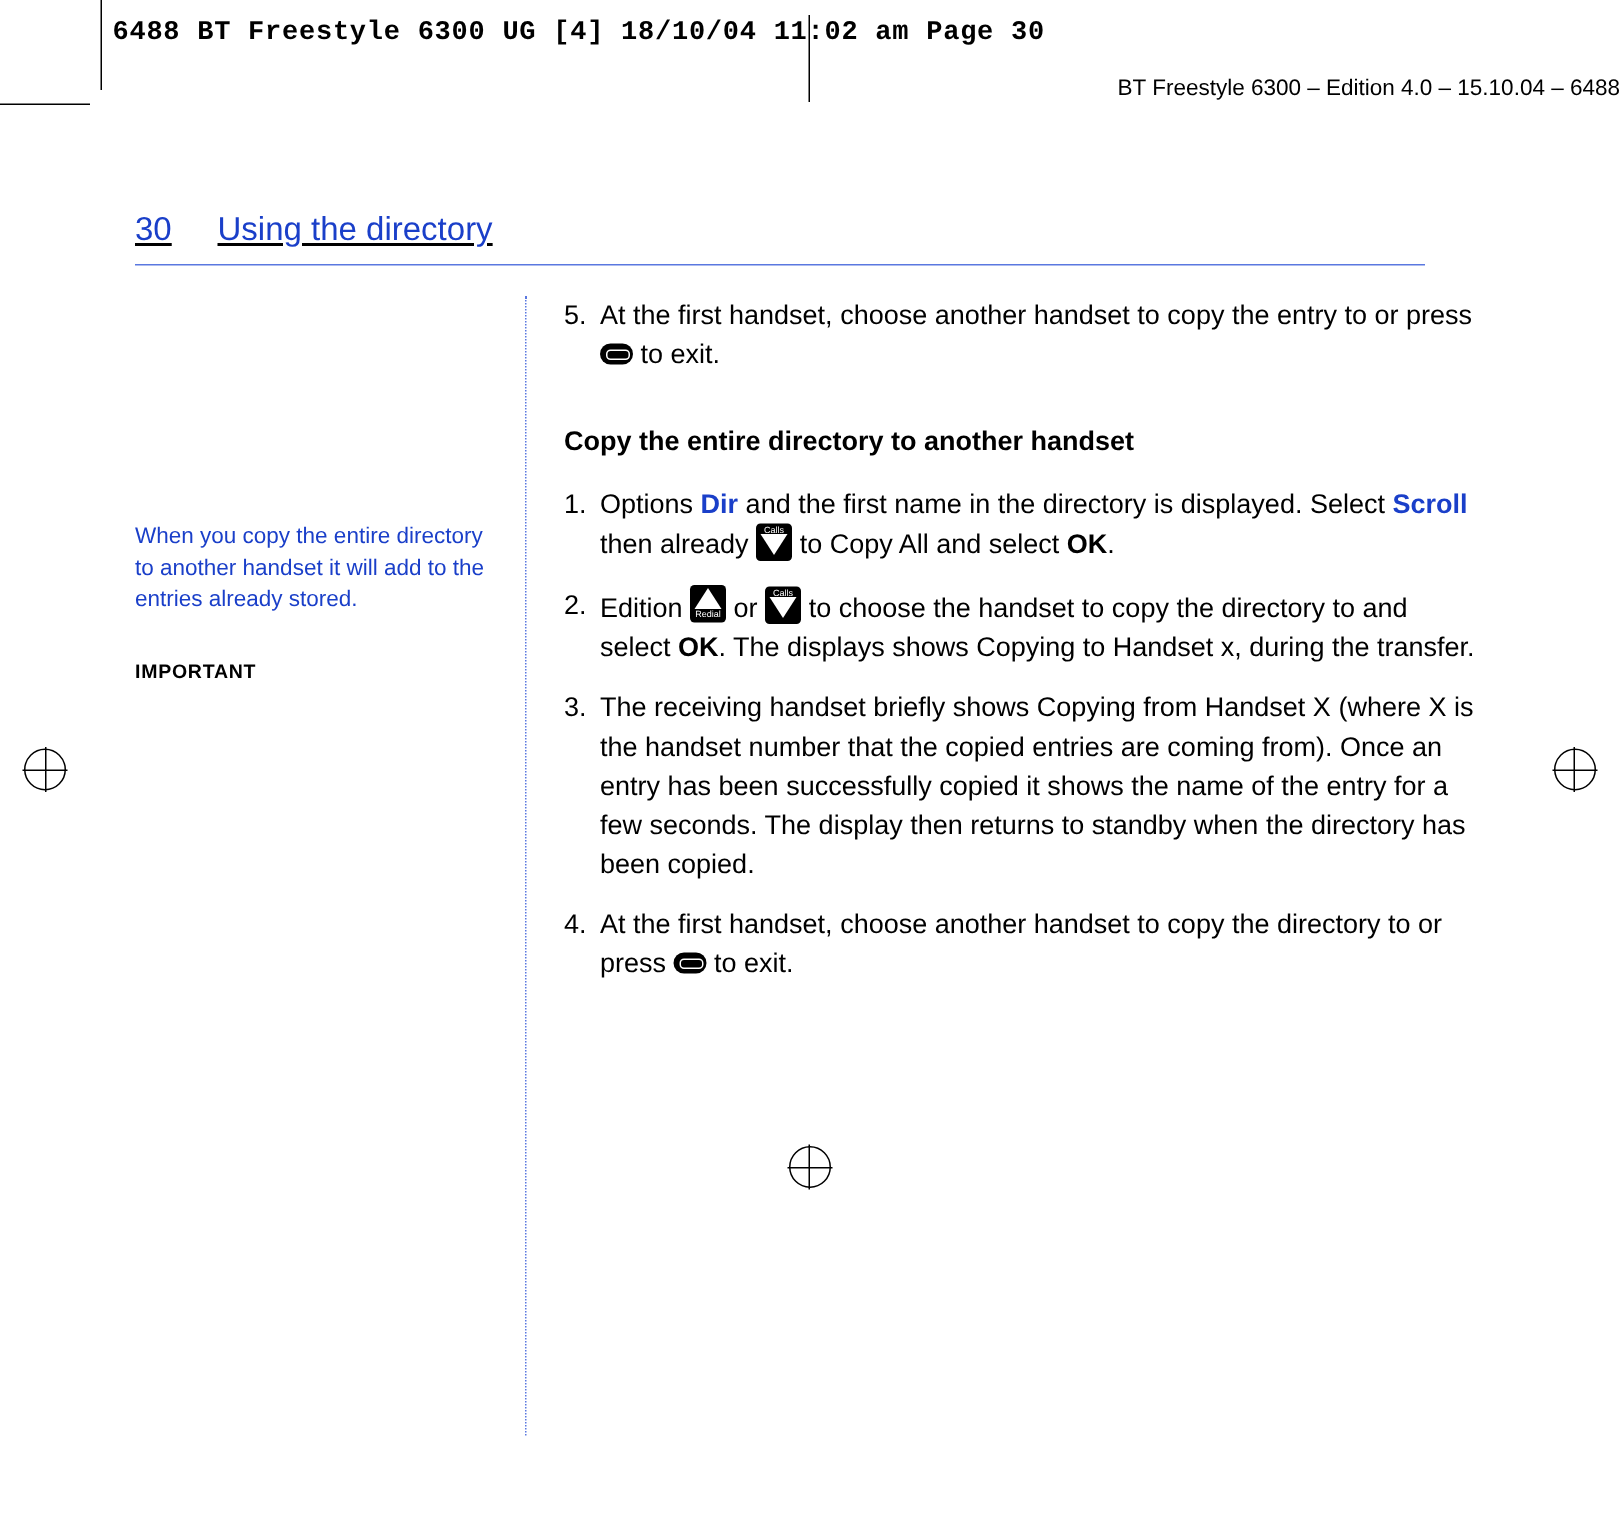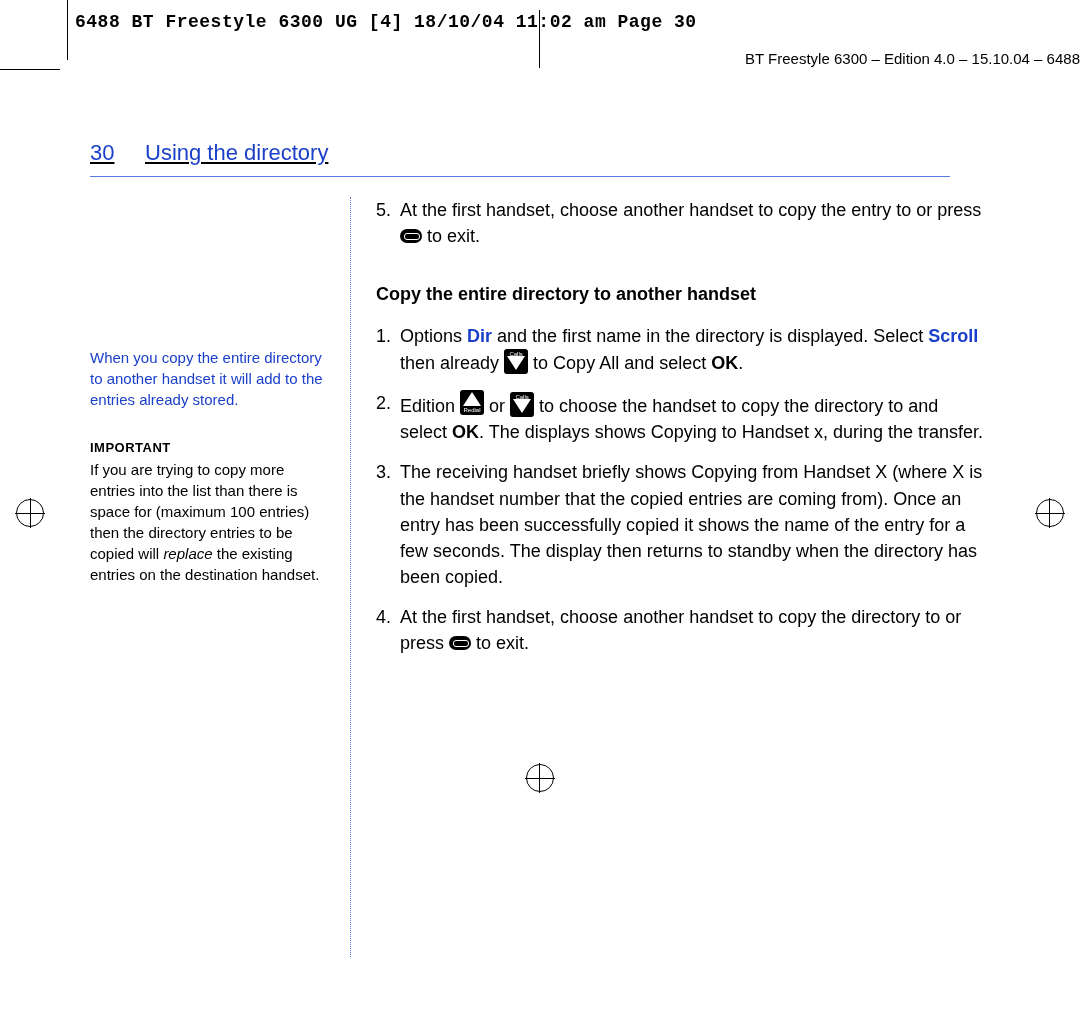--- a/index.html
+++ b/index.html
@@ -82,25 +82,20 @@
     <div class="page-head">
       <div class="page-num">30</div>
       <div class="page-title">Using the directory</div>
     </div>
     <div class="rule"></div>
 
     <div class="cols">
       <div class="left">
         <div class="sidenote">When you copy the entire directory to another handset it will add to the entries already stored.</div>
         <div class="important-label">IMPORTANT</div>
-        <div class="important-body">
-          <span>If you are trying to copy more entries into the list than there is space for (maximum 100 entries) then the directory entries to be copied will </span>
-          <em>replace</em>
-          <span> the existing entries on the destination handset.</span>
-        </div>
       </div>
 
       <div class="vsep"></div>
 
       <div class="right">
         <div class="item">
           <div class="num">5.</div>
           <div class="txt">
             <span>At the first handset, choose another handset to copy the entry to or press </span>
             <span class="kicon phone"></span>

